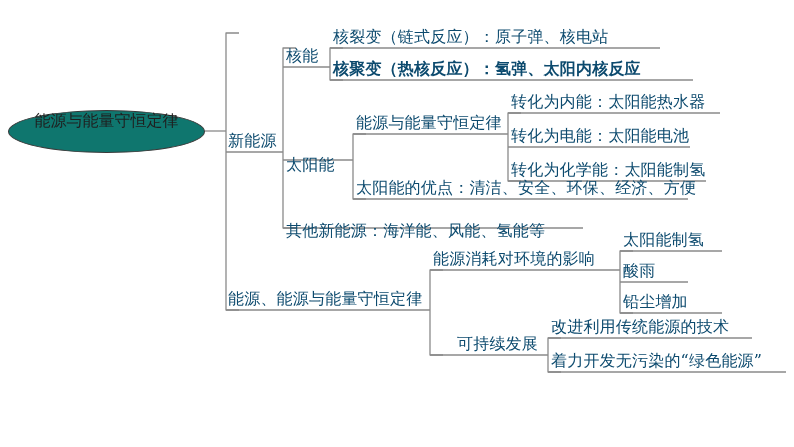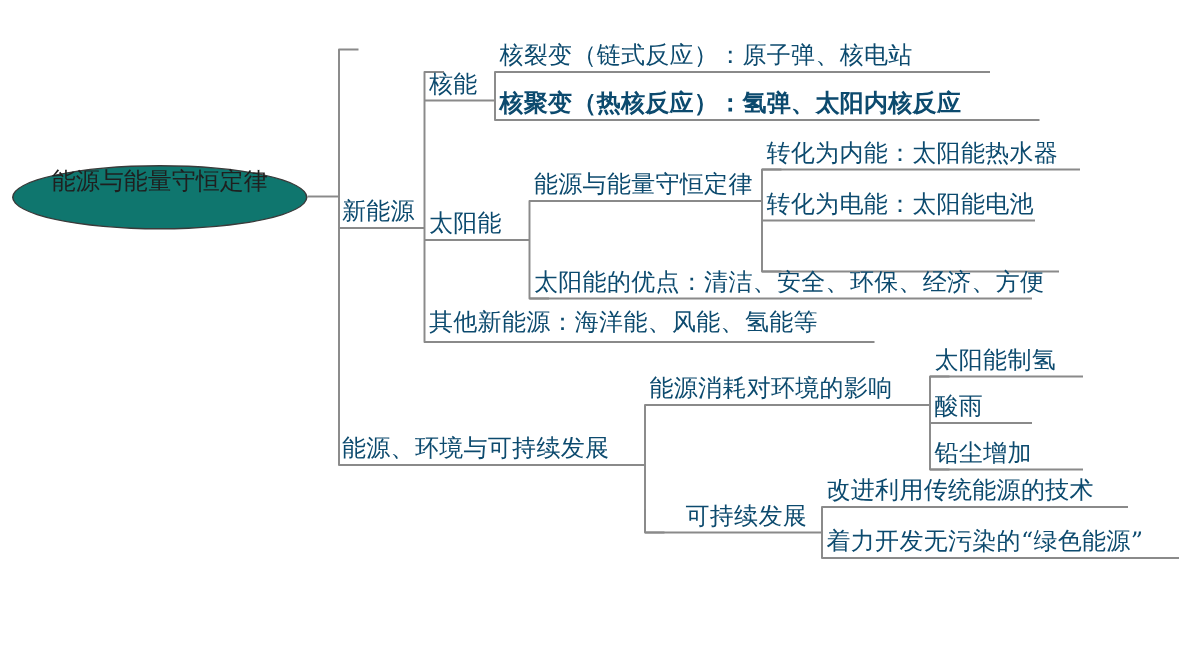--- a/index.html
+++ b/index.html
@@ -100,40 +100,41 @@
 
     </g>
   </svg>
 
   <div class="root-node" style="left:8px; top:110px; width:197px; height:43px;">
     <span>能源与能量守恒定律</span>
   </div>
 
   <div class="node" style="left:228px; top:131px;">新能源</div>
 
-  <div class="node" style="left:228px; top:289px;">能源、环境与可持续发展</div>
+  <div class="node" style="left:228px; top:289px;">能源、能源与能量守恒定律</div>
 
   <div class="node" style="left:286px; top:46px;">核能</div>
 
-  <div class="node" style="left:286px; top:139px;">太阳能</div>
+  <div class="node" style="left:286px; top:155px;">太阳能</div>
 
-  <div class="node" style="left:286px; top:205px;">其他新能源：海洋能、风能、氢能等</div>
+  <div class="node" style="left:286px; top:222px;font-family:Liberation Mono, monospace;">其他新能源：海洋能、风能、氢能等</div>
 
   <div class="node" style="left:333px; top:27px;">核裂变（链式反应）：原子弹、核电站</div>
 
   <div class="node" style="left:333px; top:59px;font-weight:bold;">核聚变（热核反应）：氢弹、太阳内核反应</div>
 
   <div class="node" style="left:356px; top:113px;">能源与能量守恒定律</div>
 
   <div class="node" style="left:356px; top:178px;">太阳能的优点：清洁、安全、环保、经济、方便</div>
 
   <div class="node" style="left:511px; top:92px;">转化为内能：太阳能热水器</div>
 
   <div class="node" style="left:511px; top:126px;">转化为电能：太阳能电池</div>
 
+  <div class="node" style="left:511px; top:160px;">转化为化学能：太阳能制氢</div>
 
   <div class="node" style="left:433px; top:249px;">能源消耗对环境的影响</div>
 
   <div class="node" style="left:433px; top:334px;margin-left:24px;">可持续发展</div>
 
   <div class="node" style="left:623px; top:230px;">太阳能制氢</div>
 
   <div class="node" style="left:623px; top:261px;">酸雨</div>
 
   <div class="node" style="left:623px; top:292px;">铅尘增加</div>

